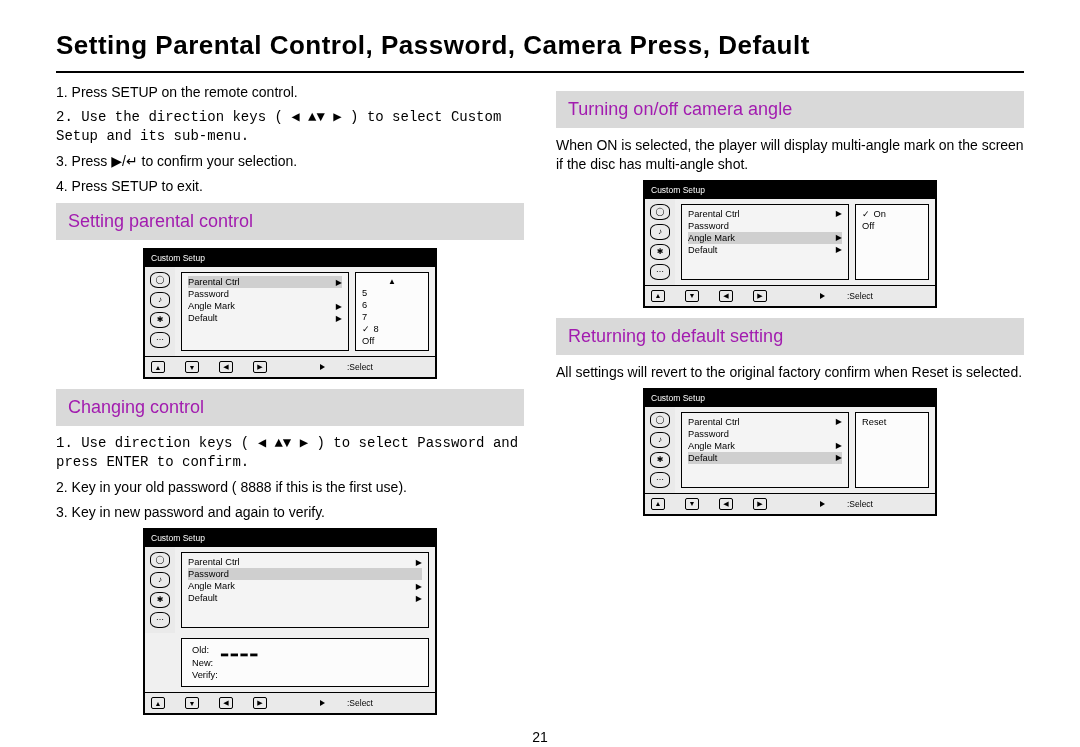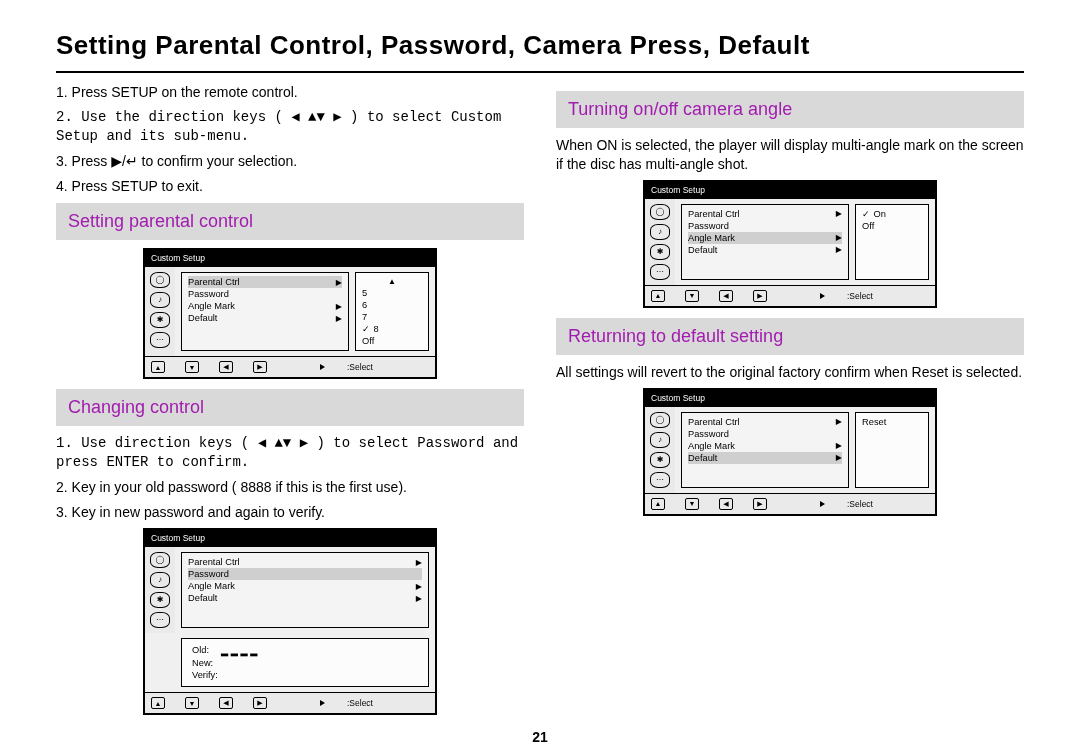--- a/index.html
+++ b/index.html
@@ -157,21 +157,20 @@
   .pwd-row {
     display: flex;
     align-items: flex-start;
     gap: 12px;
     padding: 1px 0;
   }
   .page-num {
     text-align: center;
     font-size: 14px;
     margin-top: 4px;
-    font-weight: bold;
   }
   .arrow-glyphs {
     font-family: Liberation Mono, monospace;
   }
 </style>
 </head>
 <body>
 
 <div class="page-title">Setting Parental Control, Password, Camera Press, Default</div>
 <hr class="rule">

